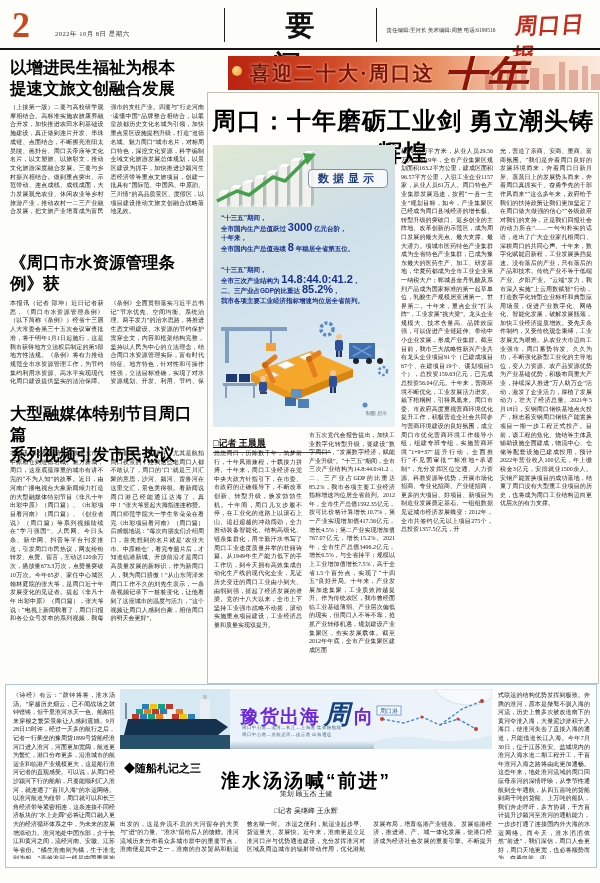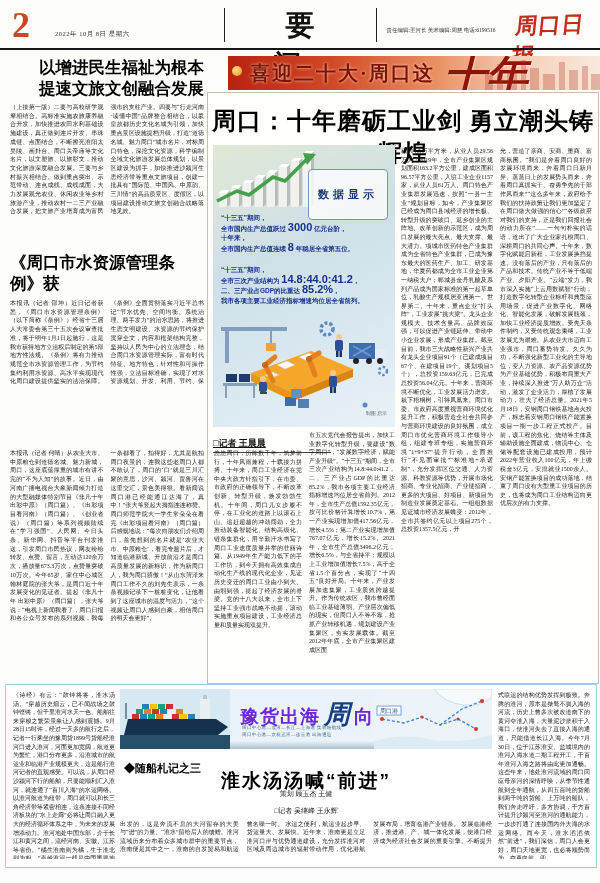--- a/index.html
+++ b/index.html
@@ -31,21 +31,21 @@
           letter-spacing:2px;text-shadow:0 0 3px rgba(255,230,210,.9);}
   .banner-big{position:absolute;left:216px;top:-8px;font:900 42px "Liberation Serif",serif;
           font-style:italic;color:#8f1408;text-shadow:1px 1px 0 rgba(255,240,230,.6);}
   .skyline{position:absolute;right:0;top:0;height:34px;}
   
   .mainbox{left:207px;top:92px;width:390px;height:590px;border:1px solid #cabfae;background:#fffefb;}
   .mainhead{position:absolute;left:0;top:12px;width:100%;text-align:center;font-weight:700;
             font-size:24px;font-family:"Liberation Serif",serif;letter-spacing:1px;color:#000;}
   .info{position:absolute;left:5px;top:52px;width:182px;height:282px;overflow:hidden;
         background:linear-gradient(155deg,#e0e9d4 0%,#cfdfe8 38%,#d9e8f0 68%,#e9f3f7 100%);}
-  .pill{position:absolute;right:7px;top:24px;padding:17px 9px;border:1px solid #7a93b8;border-radius:4px;
+  .pill{position:absolute;right:7px;top:24px;padding:1px 9px;border:1px solid #7a93b8;border-radius:4px;
         background:rgba(255,255,255,.78);font:700 11px "Liberation Sans",sans-serif;color:#1d3a7a;letter-spacing:4px;}
   .stats{position:absolute;left:8px;width:168px;color:#16338e;font-weight:700;
          font-size:6.5px;line-height:9.5px;font-family:"Liberation Sans",sans-serif;}
   .stats .big{font-size:11px;font-weight:900;letter-spacing:0;}
   .credit{position:absolute;right:8px;top:265px;font-size:5px;color:#5a6b7a;}
   .mbyline{position:absolute;left:5px;top:344px;width:118px;font:700 9px "Liberation Serif",serif;
            border-bottom:1px solid #444;padding-bottom:2px;text-decoration:underline;}
   .mcol{position:absolute;font-size:6px;line-height:8.6px;text-align:justify;overflow:hidden;color:#1a1a1a;}
   .c2a{left:6px;top:356px;width:88px;height:226px;}
   .c2b{left:101px;top:338px;width:86px;height:244px;}
@@ -75,31 +75,35 @@
 
   <div class="abs pagenum">2</div>
   <div class="abs pubdate">2022年 10月 8日 星期六</div>
   <div class="abs vrule" style="left:224px;"></div>
   <div class="abs yaowen">要 闻</div>
   <div class="abs vrule" style="left:376px;"></div>
   <div class="abs editors">责任编辑:王河长  美术编辑:周慧  电话:6199516</div>
   <div class="abs masthead">周口日报</div>
   <div class="abs headrule"></div>
 
-  <div class="abs lhead" style="top:57px;text-align:right;">
+  <div class="abs lhead" style="top:57px;">
     <div>以增进民生福祉为根本</div>
     <div>提速文旅文创融合发展</div>
   </div>
   <div class="abs lbody" style="top:103px;height:140px;">（上接第一版）二要与高校研学观摩相结合。高标准实施农旅康养融合开发，加快推进农田水利基础设施建设，真正做到连片开发、串珠成链、点面结合，不断擦亮淮阳太昊陵、画卦台、周口关帝庙等文化名片，以文塑旅、以旅彰文，推动文化旅游深度融合发展。三要与乡村振兴相结合。做到重点突出、示范带动、连点成线、成线成面，大力发展观光农业、休闲农业等乡村旅游产业，推动农村一二三产业融合发展，把文旅产业培育成为富民强市的支柱产业。四要与“行走河南·读懂中国”品牌整合相结合，以羲皇故都历史文化名城为引领，加快重点景区设施提档升级，打造“道德名城、魅力周口”城市名片，对标周口特色，深挖文化资源，科学编制全域文化旅游发展总体规划，以景区建设为抓手，加快推进沙颍河生态经济带等重点文旅项目，创建一批具有“国际范、中国风、中原韵、三川情”的高品质景区、度假区，以项目建设推动文旅文创融合战略落地见效。</div>
 
   <div class="abs lhead serif" style="top:253px;">
     <div>《周口市水资源管理条例》获</div>
   </div>
   <div class="abs lbody" style="top:299px;height:94px;">本报讯（记者 邵坤）近日记者获悉，《周口市水资源管理条例》（以下简称《条例》）经省十三届人大常委会第三十五次会议审查批准，将于明年1月1日起施行，这是我市获得地方立法权后制定的第5部地方性法规。《条例》将有力推动规范全市水资源管理工作，为节约集约利用水资源、高水平实现现代化周口建设提供坚实的法治保障。《条例》全面贯彻落实习近平总书记“节水优先、空间均衡、系统治理、两手发力”的治水思路，将推进生态文明建设、水资源的节约保护贯穿全文，内容和框架结构完整，坚持以人民为中心的立法理念，结合周口水资源管理实际，富有时代特征、地方特色，针对性和可操作性强，立法目标准确，实现了对水资源规划、开发、利用、节约、保护、管理的科学统筹和制度安排，严格管理措施设计。</div>
 
+  <div class="abs lhead" style="top:403px;">
+    <div>大型融媒体特别节目周口篇</div>
+    <div>系列视频引发市民热议</div>
+  </div>
   <div class="abs lbody" style="top:449px;height:212px;">本报讯（记者 何晴）从农业大市、中原粮仓到道德名城、魅力新城，周口，这座底蕴厚重的城市有讲不完的“不为人知”的故事。近日，由河南广播电视台大象新闻倾力打造的大型融媒体特别节目《非凡十年 出彩中原》（周口篇）、《出彩项目看河南》（周口篇）、《创业者说》（周口篇）等系列视频陆续在“学习强国”、人民网、今日头条、新华网、抖音等平台刊发推送，引发周口市民热议，网友纷纷转发、点赞、留言，互动达120余万次，播放量673.3万次，点赞量突破10万次。今年65岁、家住中心城区翰林庭院的张大爷，是周口近十年发展变化的见证者。提起《非凡十年 出彩中原》（周口篇），张大爷说：“电视上新闻我看了，周口日报和各公众号发布的系列视频，我每一条都看了，拍得好，尤其是航拍周口夜景的，连我这些老周口人都不敢认了，周口的‘口’就是三川汇聚的意思，沙河、颍河、贾鲁河在这里交汇，景色美得很。看新闻说周口港已经能通江达海了，真中！”张大爷竖起大拇指连连称赞。周口师范学院大一学生常朵朵在看完《出彩项目看河南》（周口篇）后感慨地说：“每次向朋友们介绍周口，首先想到的名片就是‘农业大市、中原粮仓’，看完专题片后，才知道临港新城、开放前沿才是周口高质量发展的新标识，作为新周口人，我为周口骄傲！”从山东菏泽来周口工作不久的刘先生表示，一条条视频记录下一桩桩变化，让他看到了这座城市的温度与活力，“这个视频让周口人感到自豪，相信周口的明天会更好”。</div>
 
   <div class="abs banner">
     <div class="banner-deco"></div>
     <span class="banner-text">喜迎二十大·周口这</span>
     <span class="banner-big">十年</span>
     <svg class="skyline" width="120" height="34" viewBox="0 0 120 34">
       <g fill="rgba(170,40,20,0.28)">
         <rect x="2" y="16" width="8" height="18"></rect>
           <rect x="14" y="8" width="6" height="26"></rect>

